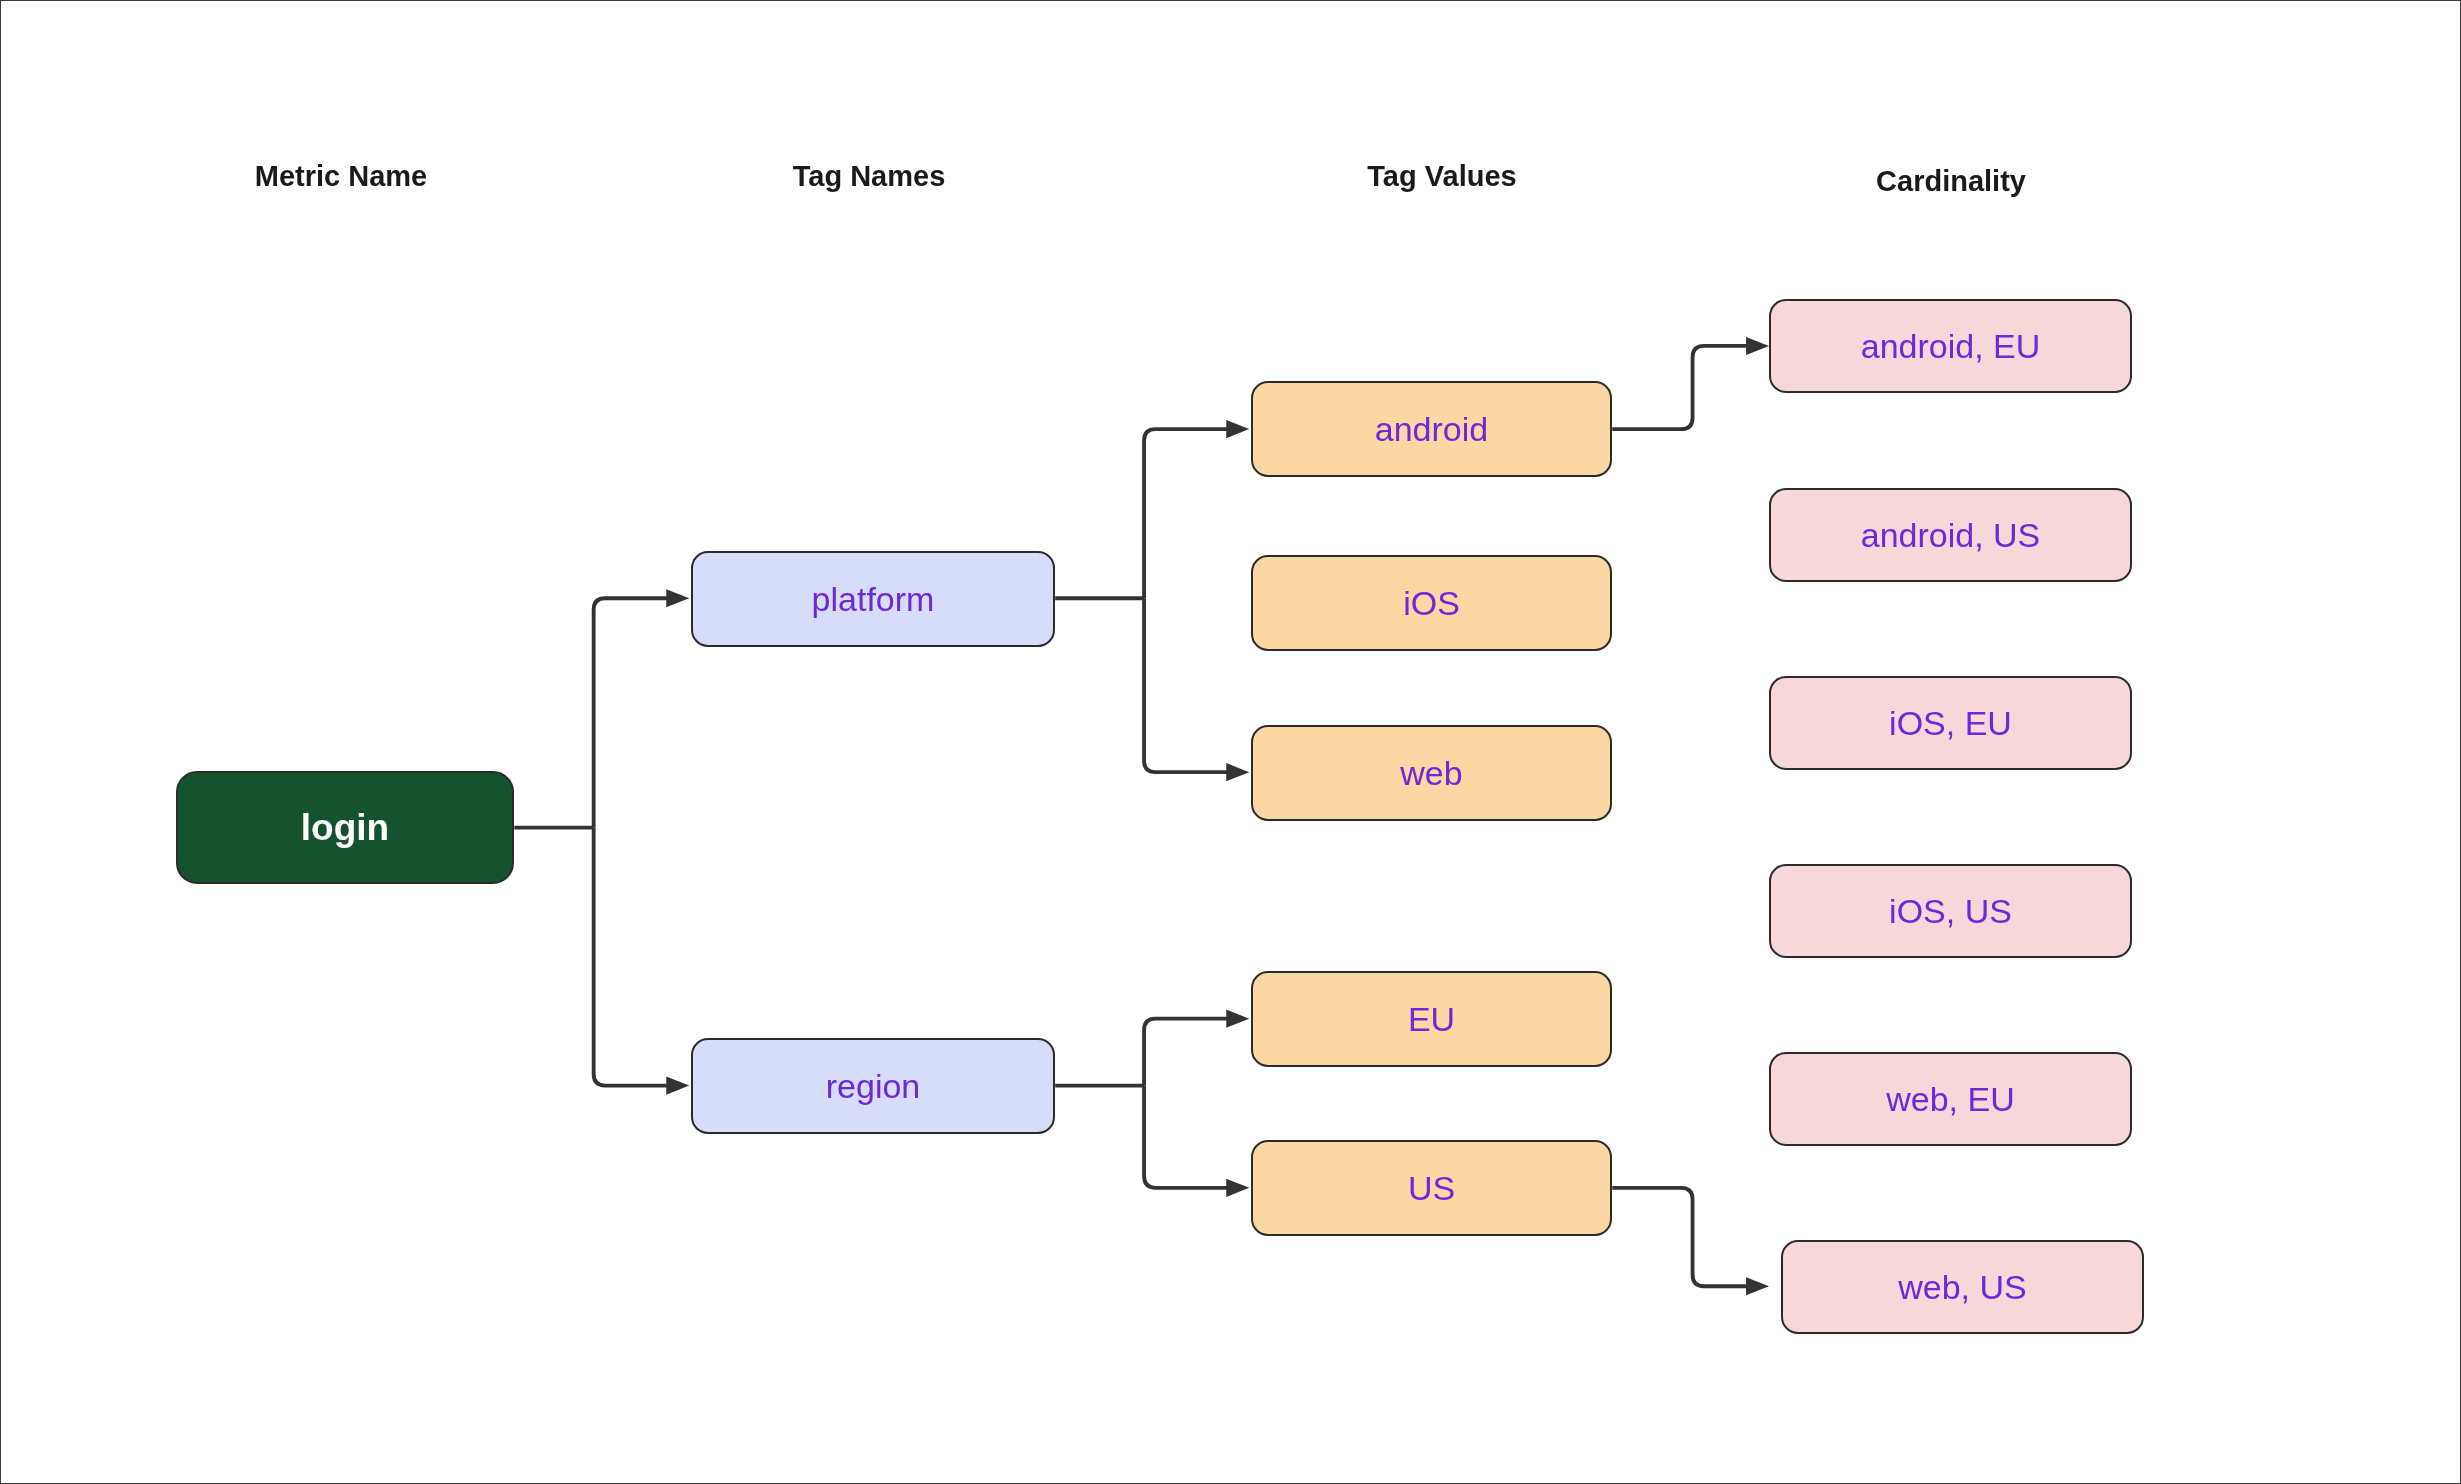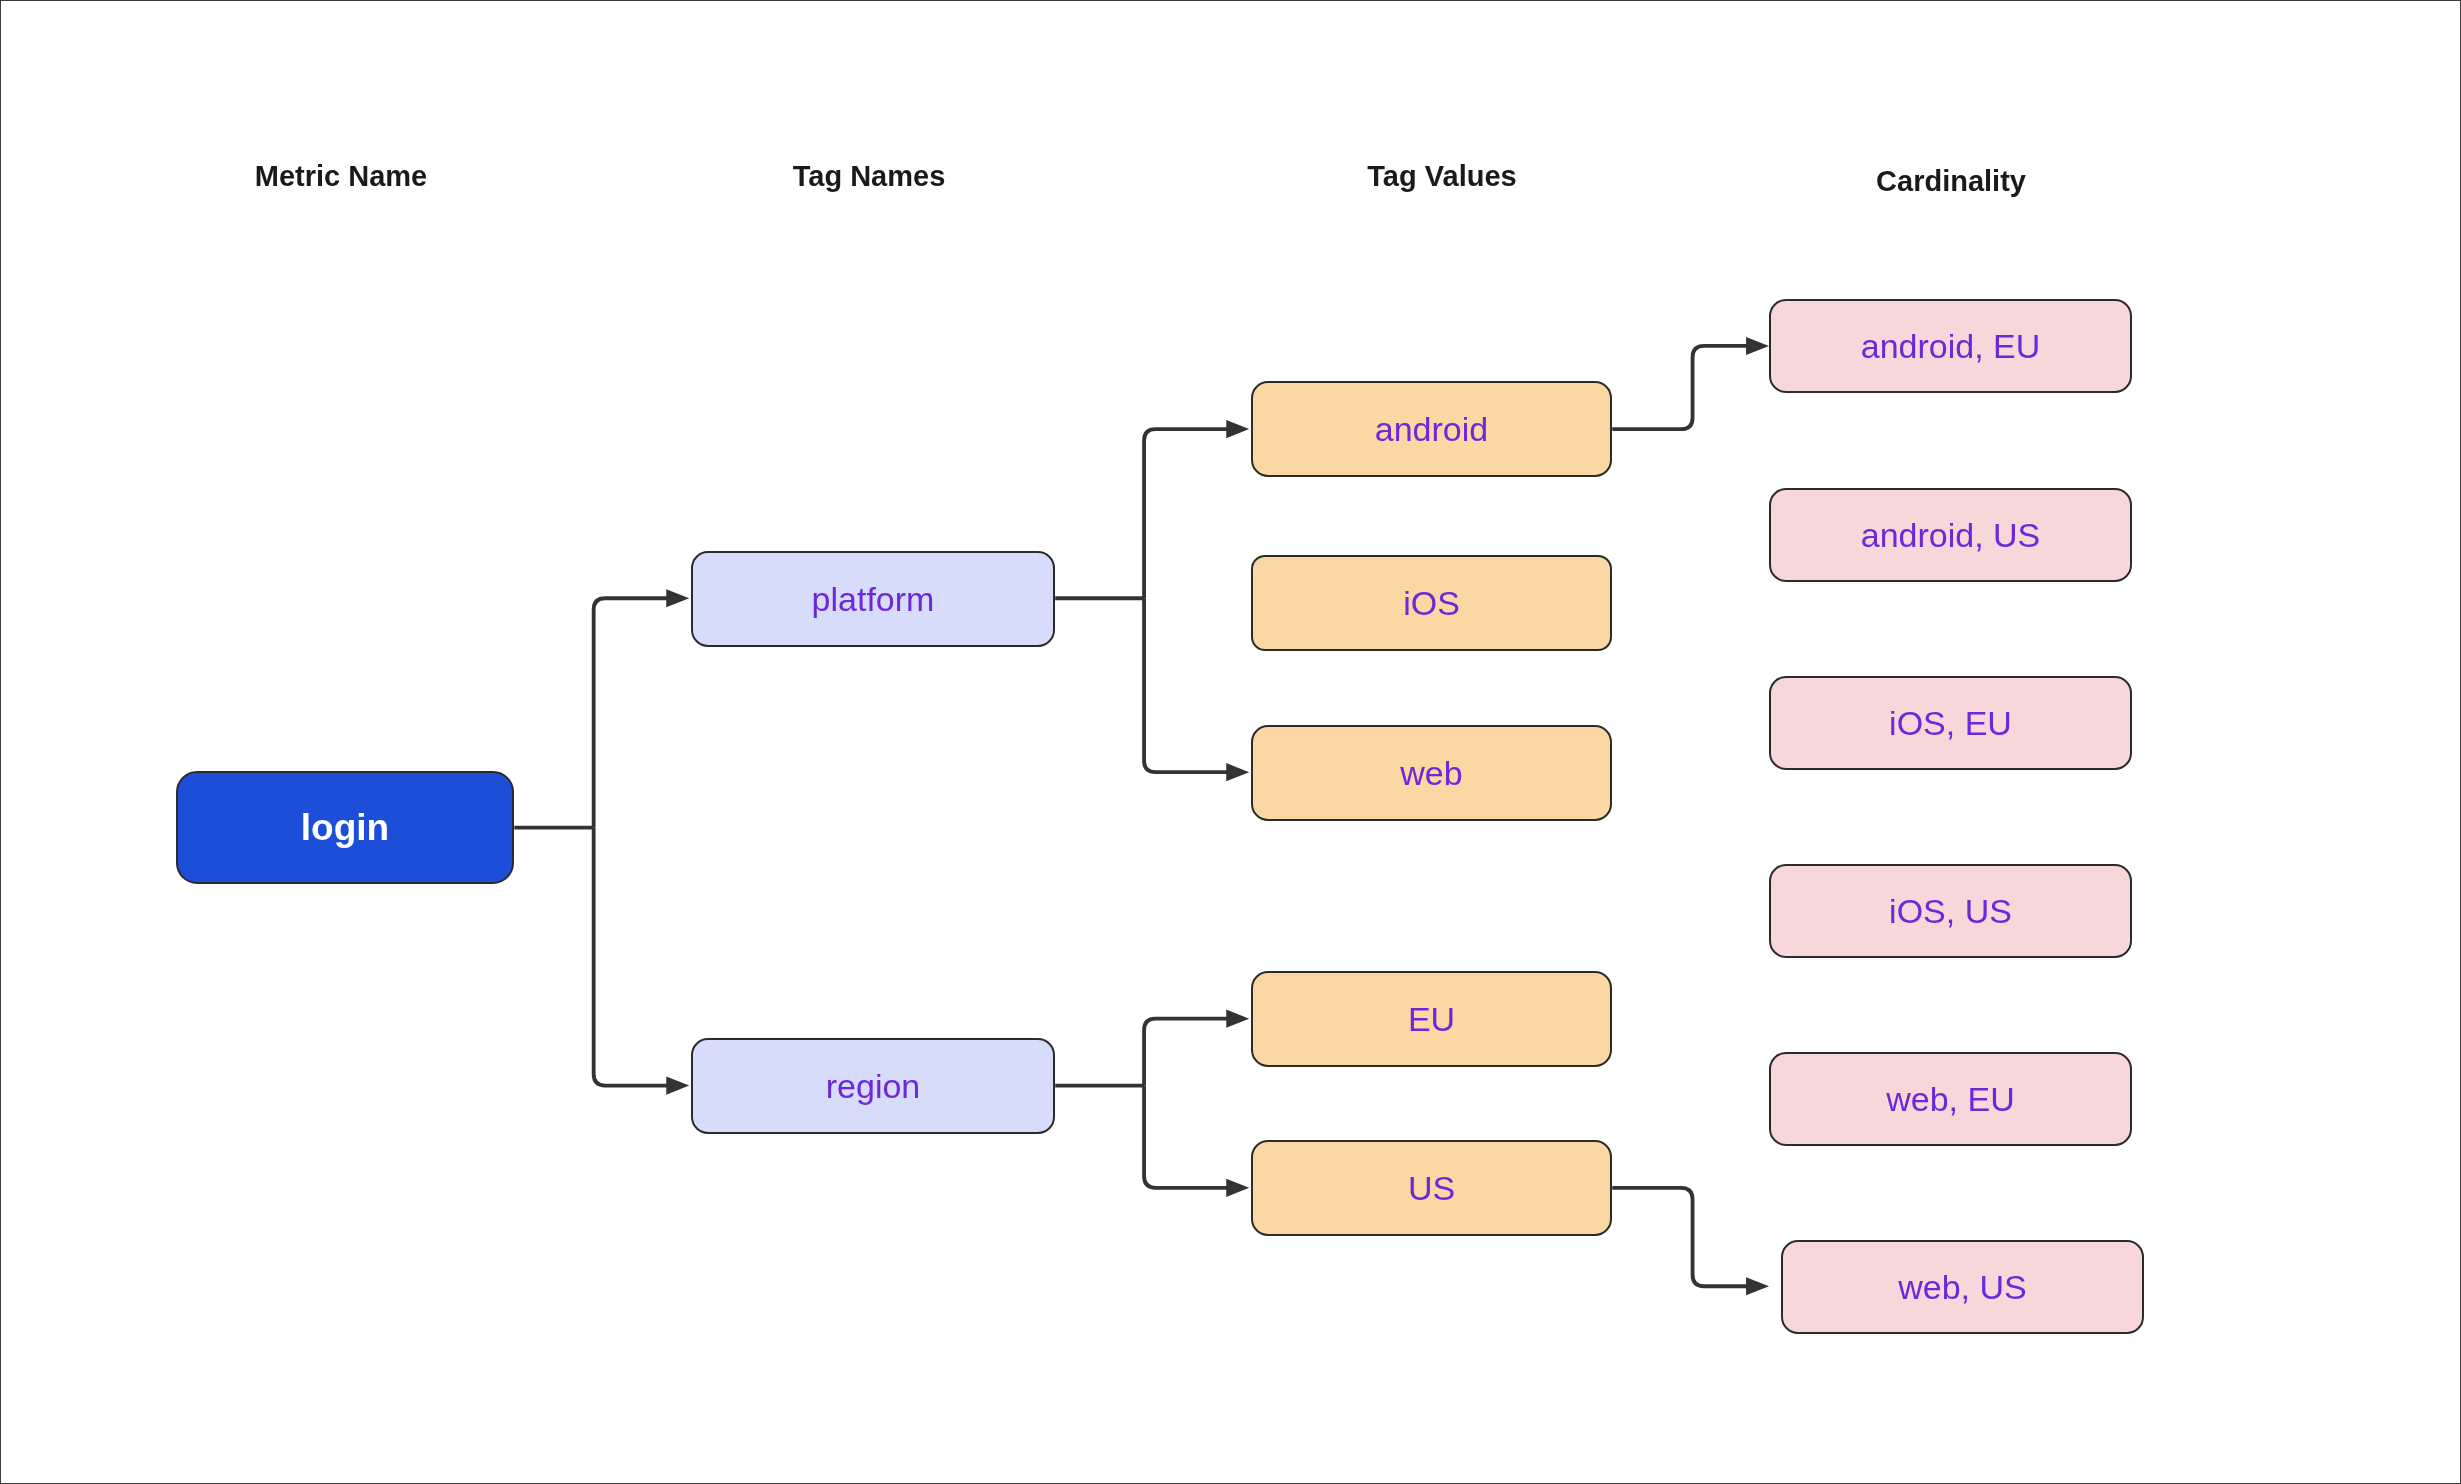--- a/index.html
+++ b/index.html
@@ -39,21 +39,21 @@
     display: flex;
     align-items: center;
     justify-content: center;
     border: 2.4px solid #2b2b2b;
     border-radius: 17px;
     font-size: 34px;
     color: #6d28d9;
     white-space: nowrap;
   }
   .node.metric {
-    background: #1d4ed8;
+    background: #14532d;
     color: #ffffff;
     font-weight: 700;
     font-size: 37px;
     border-radius: 21px;
   }
   .node.tagname  { background: #d6dcf9; }
   .node.tagvalue { background: #fad7a3; }
   .node.card     { background: #f8d7da; }
 </style>
 </head>
@@ -97,21 +97,21 @@
       <polygon points="1850,1345 1826,1335.5 1826,1354.5"></polygon>
     </g>
   </svg>
 
   <div class="node metric" style="left:175px; top:770px; width:338px; height:113px;">login</div>
 
   <div class="node tagname" style="left:690px; top:550px; width:364px; height:96px;">platform</div>
   <div class="node tagname" style="left:690px; top:1037px; width:364px; height:96px;">region</div>
 
   <div class="node tagvalue" style="left:1250px; top:380px; width:361px; height:96px;">android</div>
-  <div class="node tagvalue" style="left:1250px; top:554px; width:361px; height:96px;border-radius:14px;">iOS</div>
+  <div class="node tagvalue" style="left:1250px; top:554px; width:361px; height:96px;">iOS</div>
   <div class="node tagvalue" style="left:1250px; top:724px; width:361px; height:96px;">web</div>
   <div class="node tagvalue" style="left:1250px; top:970px; width:361px; height:96px;">EU</div>
   <div class="node tagvalue" style="left:1250px; top:1139px; width:361px; height:96px;">US</div>
 
   <div class="node card" style="left:1768px; top:298px; width:363px; height:94px;">android, EU</div>
   <div class="node card" style="left:1768px; top:487px; width:363px; height:94px;">android, US</div>
   <div class="node card" style="left:1768px; top:675px; width:363px; height:94px;">iOS, EU</div>
   <div class="node card" style="left:1768px; top:863px; width:363px; height:94px;">iOS, US</div>
   <div class="node card" style="left:1768px; top:1051px; width:363px; height:94px;">web, EU</div>
   <div class="node card" style="left:1780px; top:1239px; width:363px; height:94px;">web, US</div>

